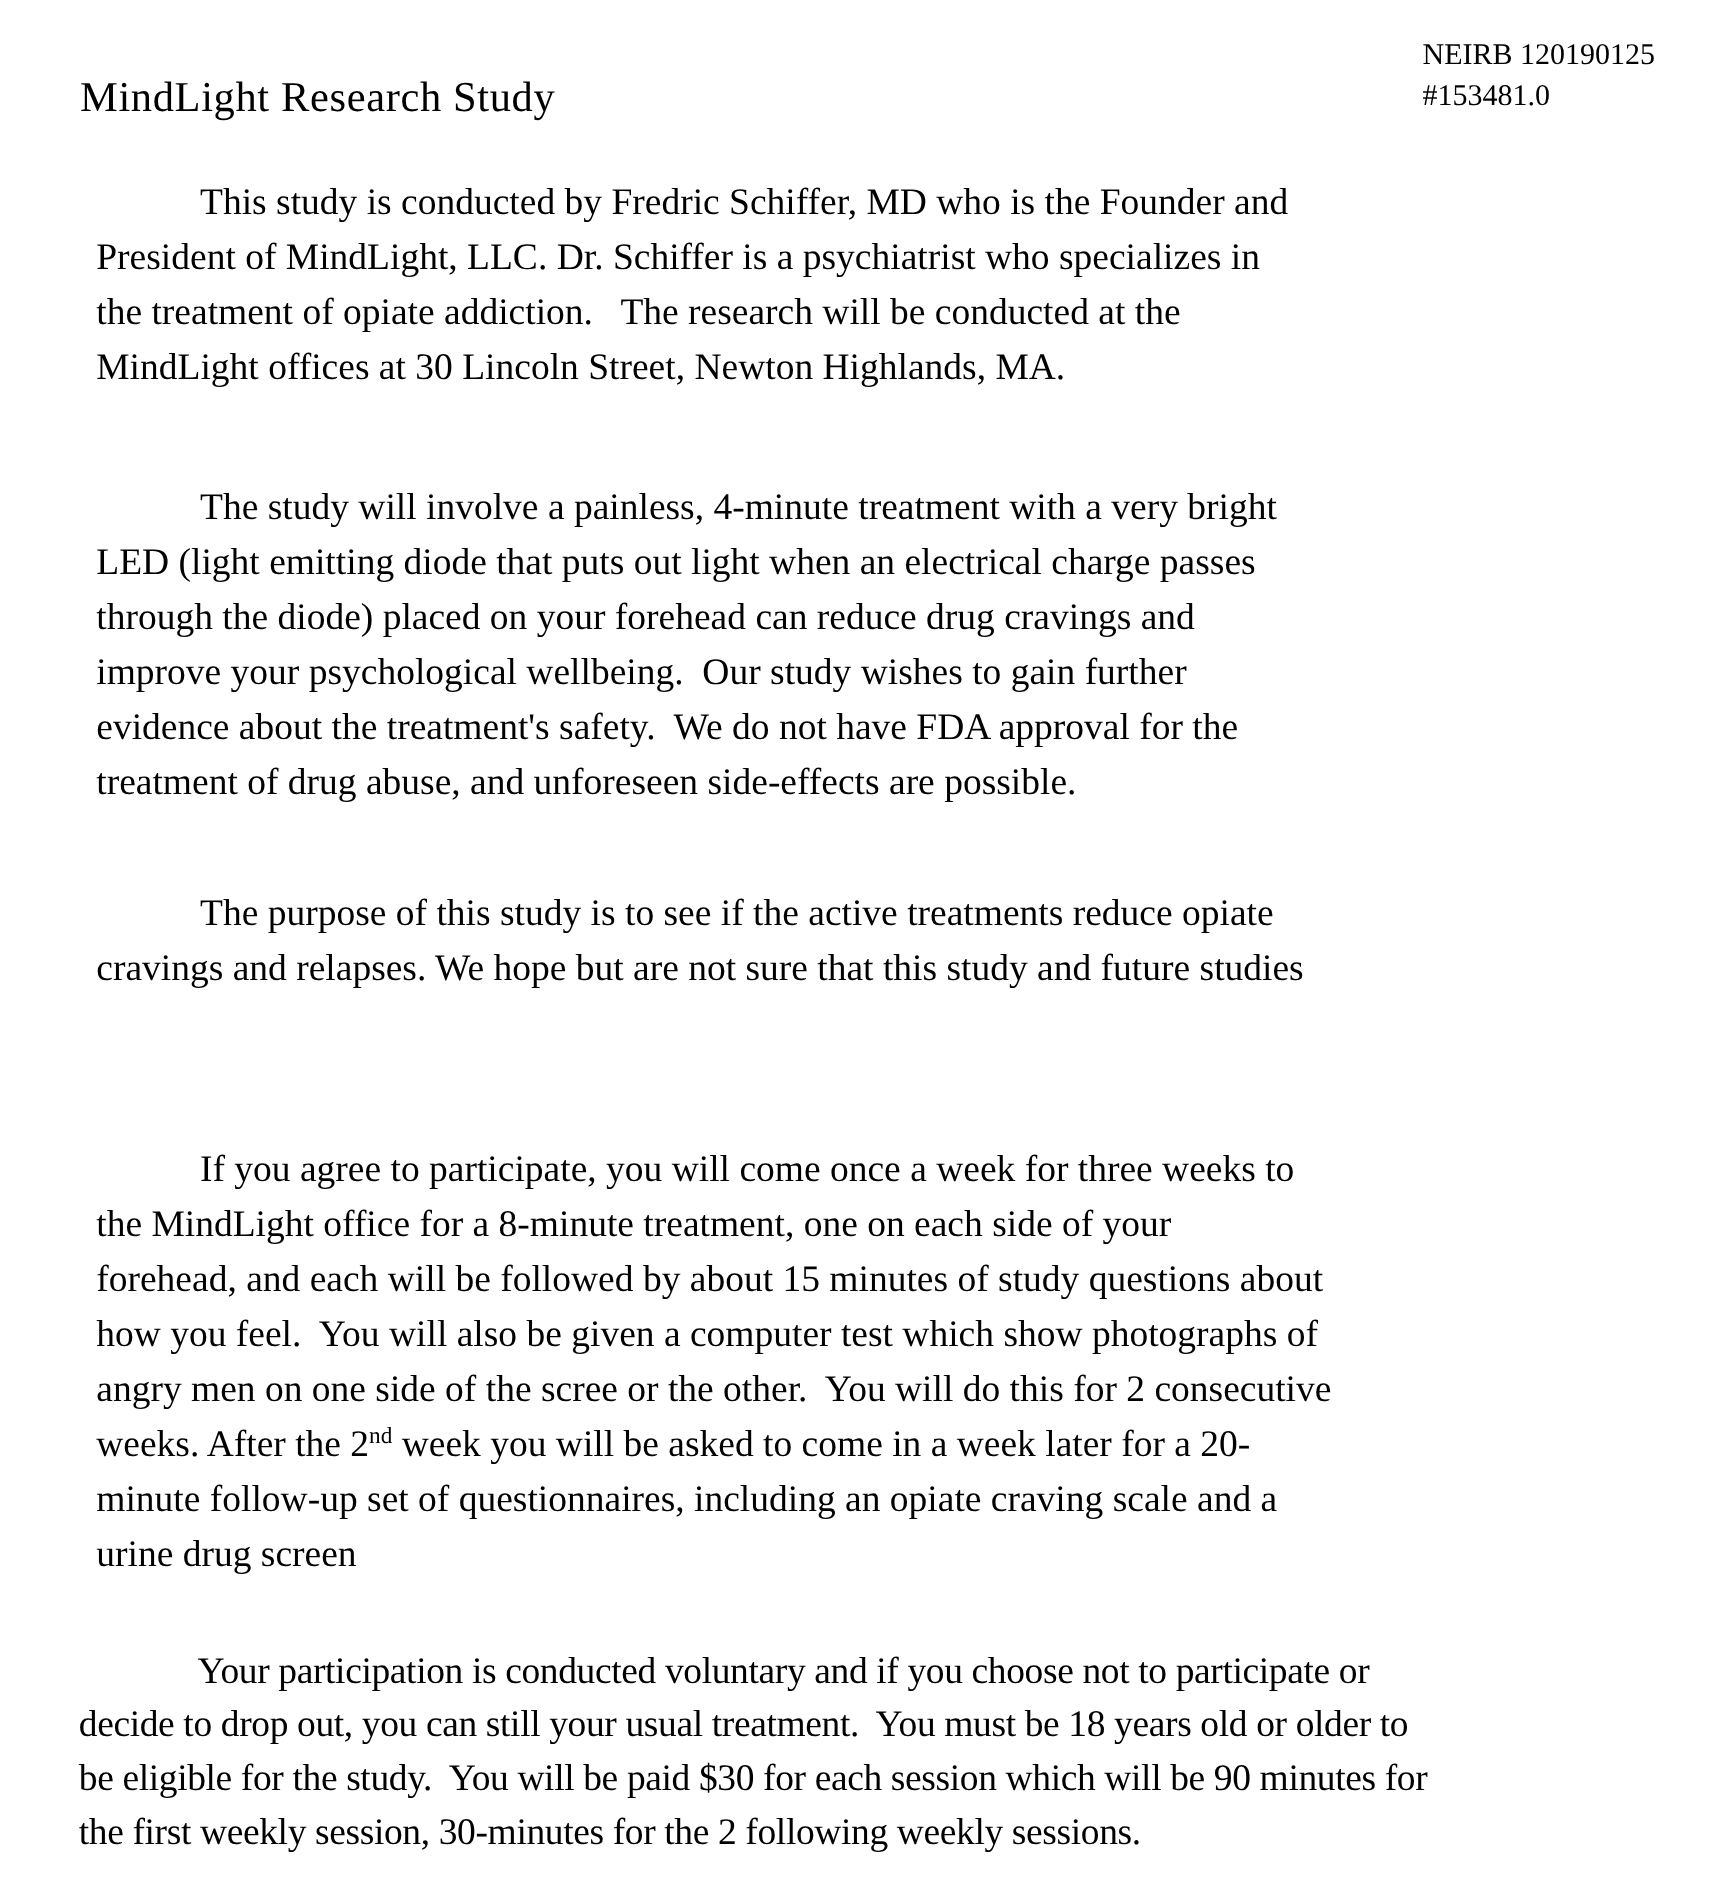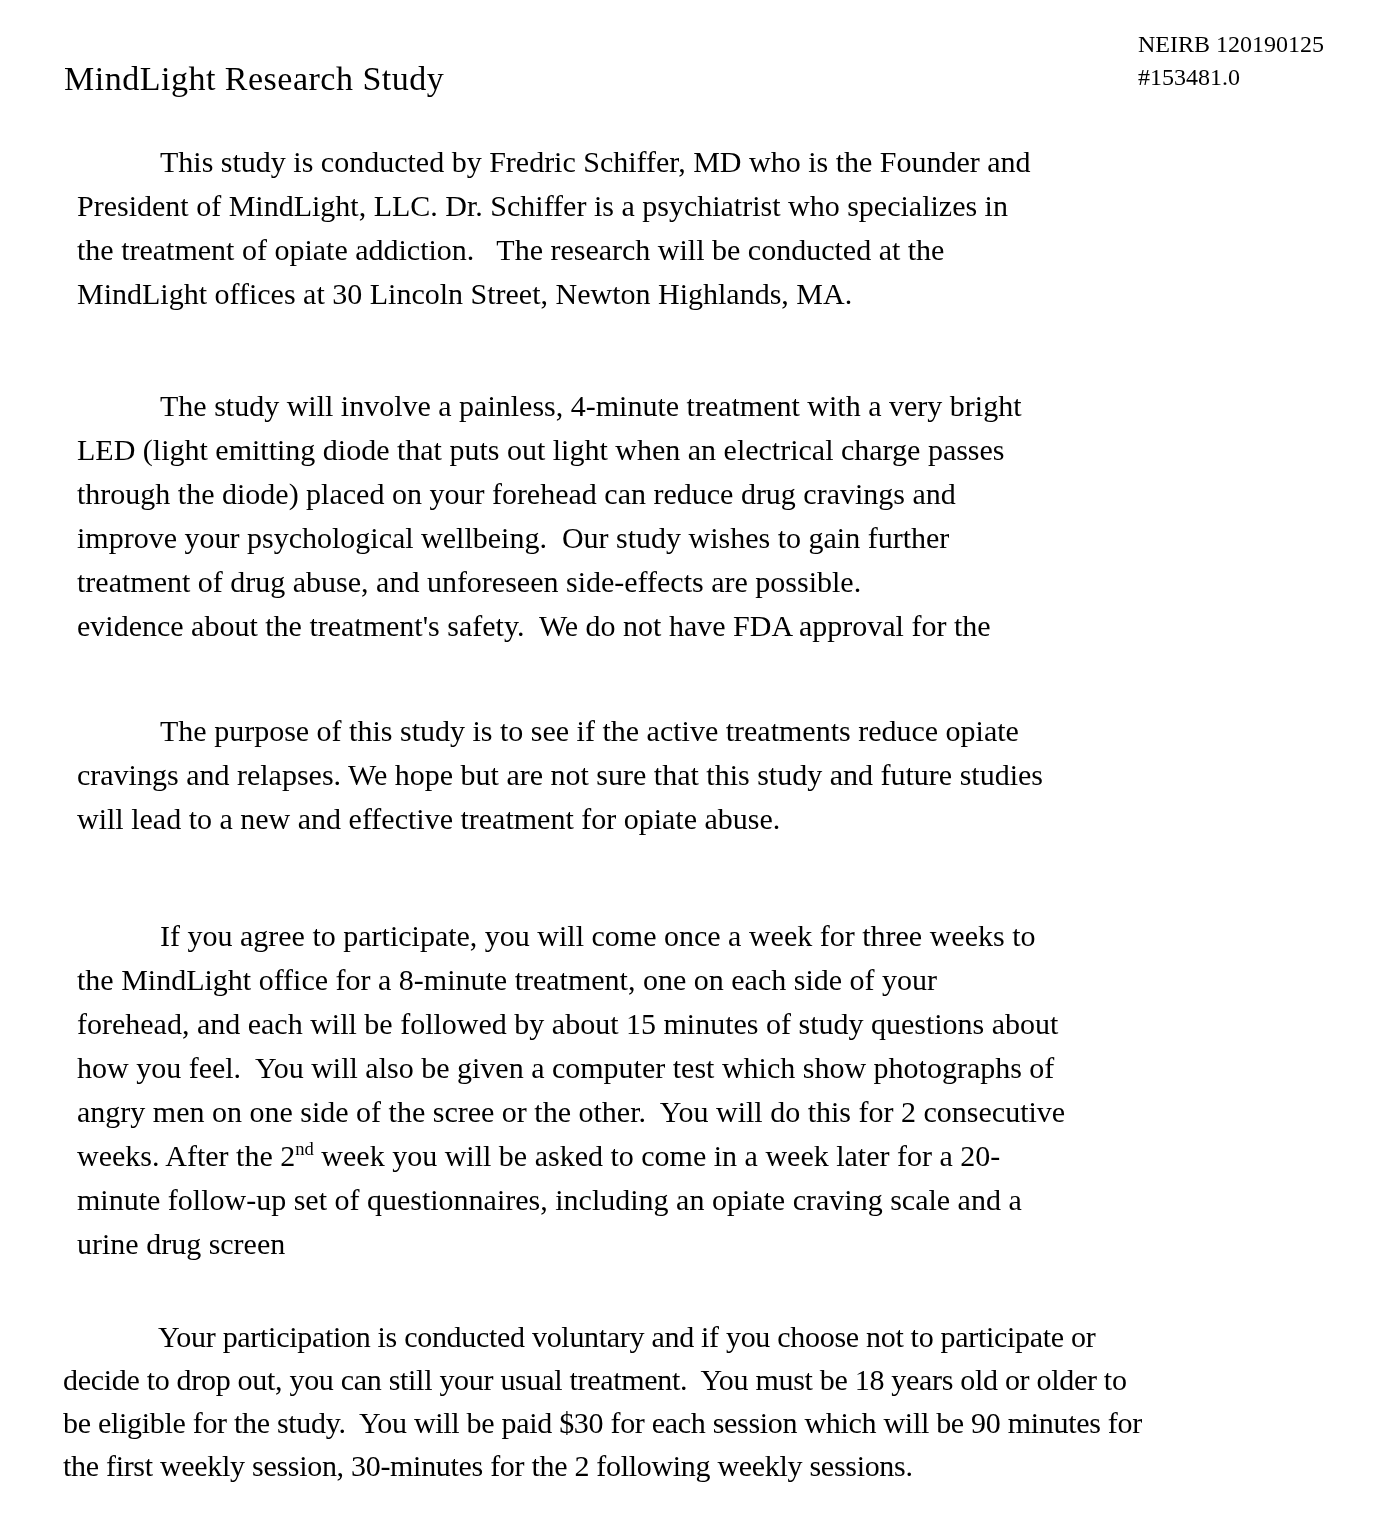--- a/index.html
+++ b/index.html
@@ -73,28 +73,27 @@
     <div class="line">President of MindLight, LLC. Dr. Schiffer is a psychiatrist who specializes in</div>
     <div class="line">the treatment of opiate addiction.   The research will be conducted at the</div>
     <div class="line">MindLight offices at 30 Lincoln Street, Newton Highlands, MA.</div>
   </div>
 
   <div class="para" id="p2">
     <div class="line first">The study will involve a painless, 4-minute treatment with a very bright</div>
     <div class="line">LED (light emitting diode that puts out light when an electrical charge passes</div>
     <div class="line">through the diode) placed on your forehead can reduce drug cravings and</div>
     <div class="line">improve your psychological wellbeing.  Our study wishes to gain further</div>
+    <div class="line">evidence about the treatment's safety.  We do not have FDA approval for the</div>
     <div class="line">treatment of drug abuse, and unforeseen side-effects are possible.</div>
-    <div class="line">evidence about the treatment's safety.  We do not have FDA approval for the</div>
   </div>
 
   <div class="para" id="p3">
     <div class="line first">The purpose of this study is to see if the active treatments reduce opiate</div>
     <div class="line">cravings and relapses. We hope but are not sure that this study and future studies</div>
-    <div class="line">will lead to a new and effective treatment for opiate abuse.</div>
   </div>
 
   <div class="para" id="p4">
     <div class="line first">If you agree to participate, you will come once a week for three weeks to</div>
     <div class="line">the MindLight office for a 8-minute treatment, one on each side of your</div>
     <div class="line">forehead, and each will be followed by about 15 minutes of study questions about</div>
     <div class="line">how you feel.  You will also be given a computer test which show photographs of</div>
     <div class="line">angry men on one side of the scree or the other.  You will do this for 2 consecutive</div>
     <div class="line"><span>weeks. After the 2</span><sup>nd</sup><span> week you will be asked to come in a week later for a 20-</span></div>
     <div class="line">minute follow-up set of questionnaires, including an opiate craving scale and a</div>

